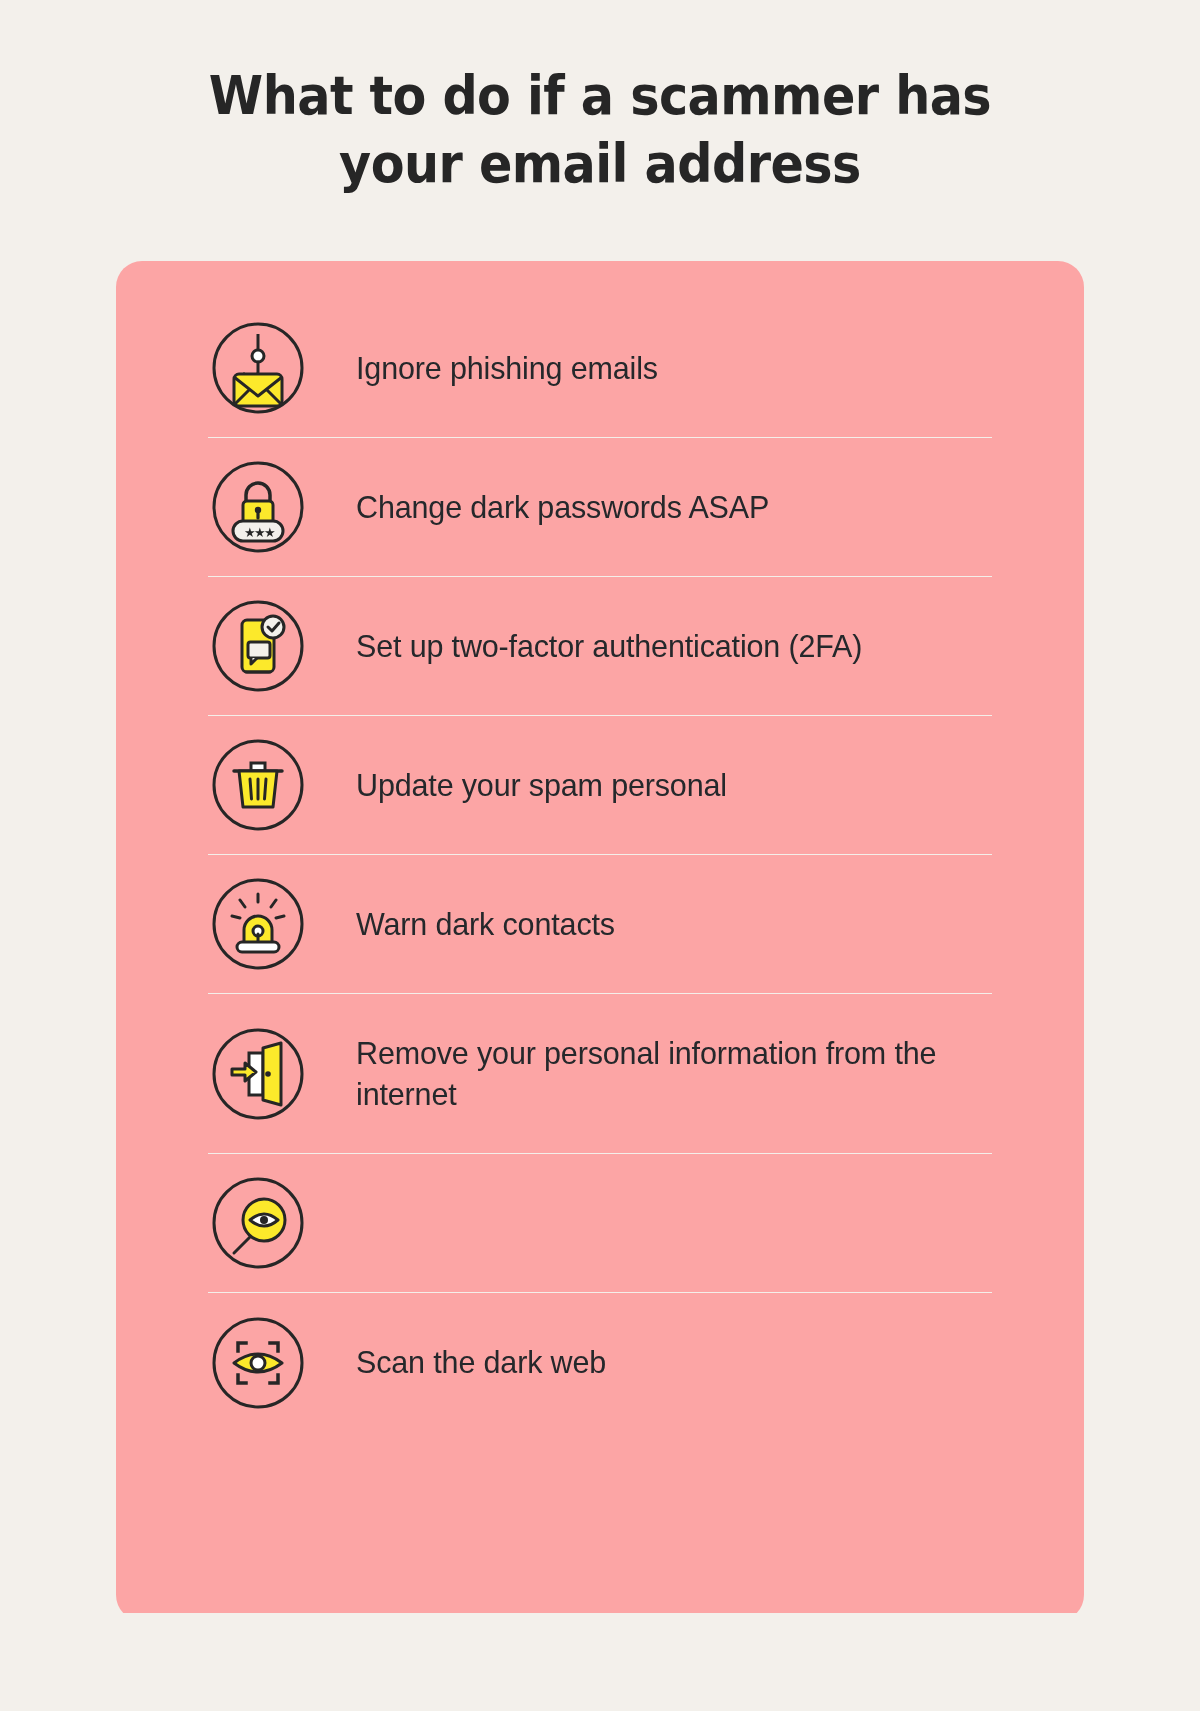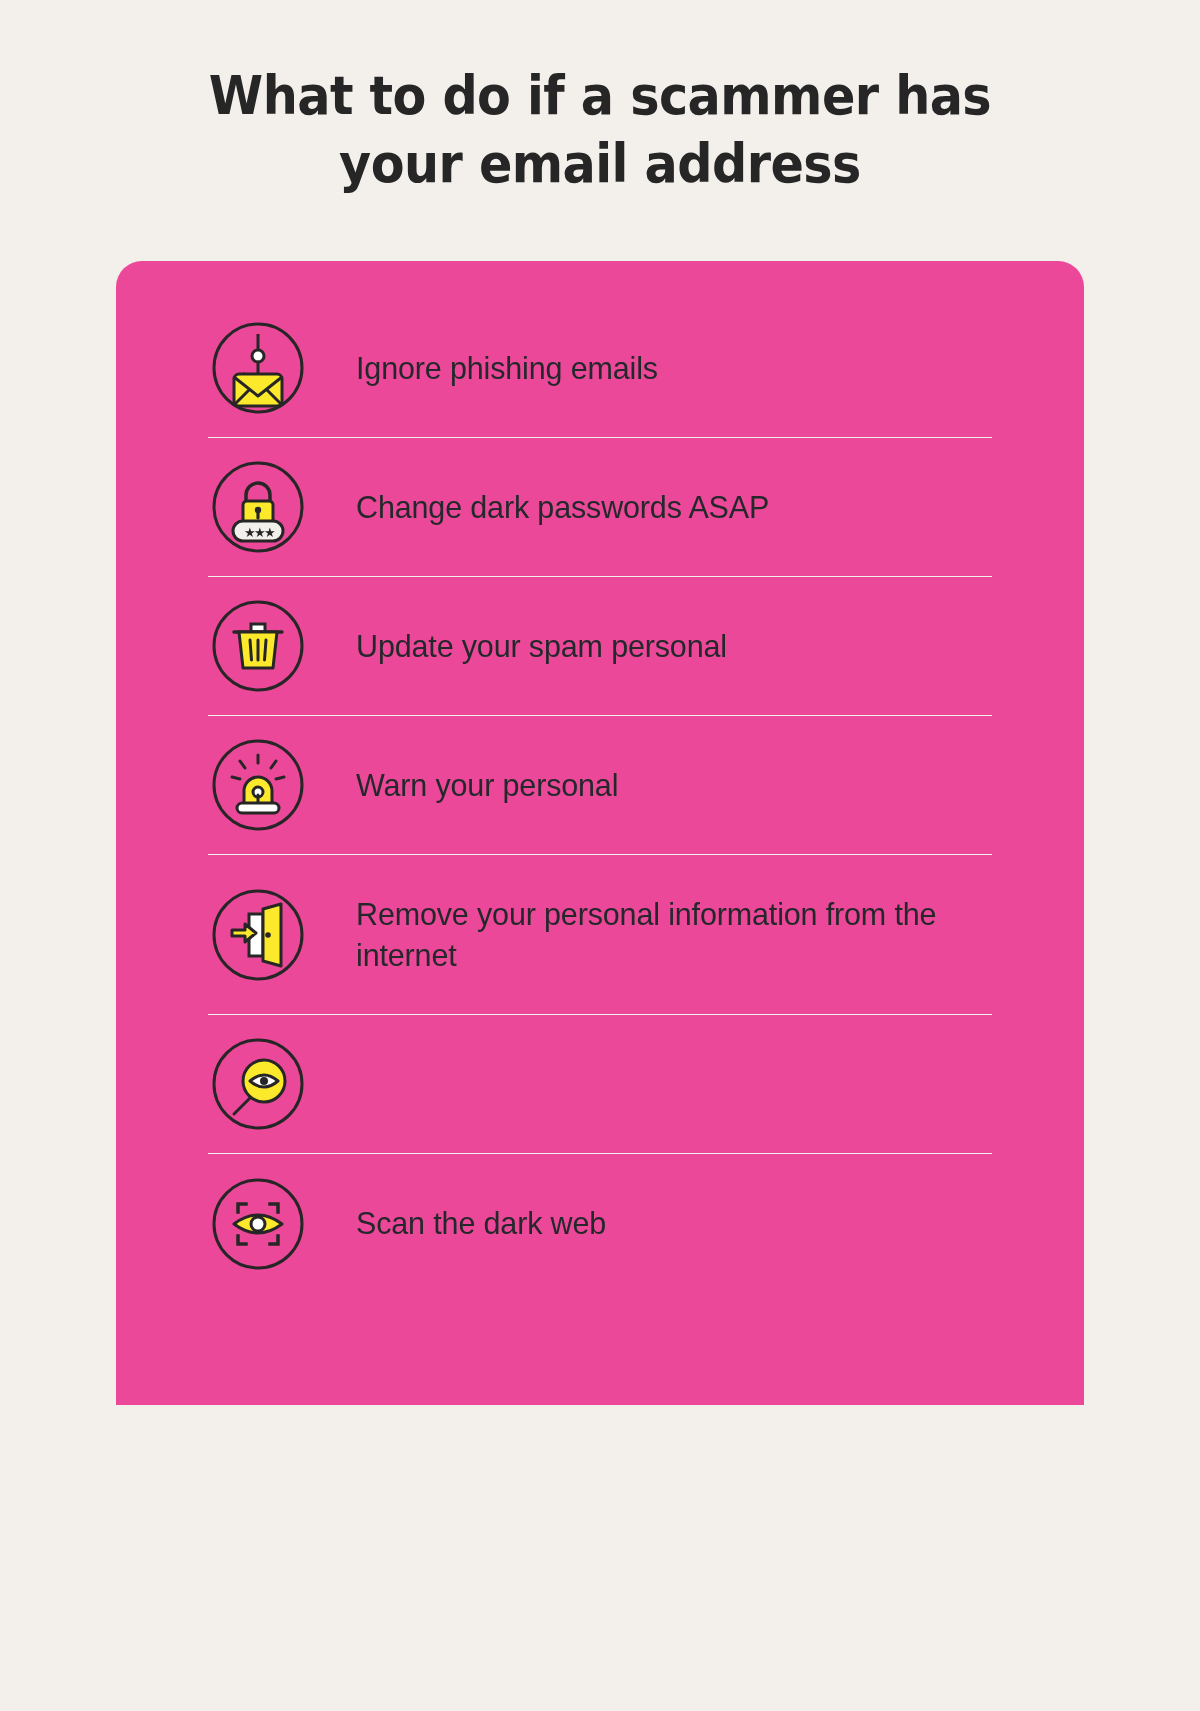--- a/index.html
+++ b/index.html
@@ -12,21 +12,21 @@
   body {
     background: #F3F0EB;
     font-family: "Liberation Sans", sans-serif;
     color: #212121;
     -webkit-font-smoothing: antialiased;
   }
 
   .page {
     position: relative;
     width: 1200px;
-    height: 1405px;
+    height: 1613px;
     background: #F3F0EB;
     overflow: hidden;
   }
 
   
   .title {
     width: 860px;
     margin: 0 auto;
     padding-top: 62px;
     text-align: center;
@@ -40,21 +40,21 @@
     transform-origin: center top;
   }
 
   
   .card {
     position: absolute;
     left: 116px;
     top: 261px;
     width: 968px;
     height: 1360px;
-    background: #ec4899;
+    background: #fca5a5;
     border-radius: 26px;
   }
 
   .list {
     position: absolute;
     left: 0;
     top: 0;
     width: 100%;
     padding: 38px 92px 38px 92px;
   }
@@ -132,20 +132,34 @@
             <g fill="#262626">
               <text x="34" y="78" font-size="13" font-family="DejaVu Sans, sans-serif">★</text>
               <text x="44" y="78" font-size="13" font-family="DejaVu Sans, sans-serif">★</text>
               <text x="54" y="78" font-size="13" font-family="DejaVu Sans, sans-serif">★</text>
             </g>
           </svg>
         </div>
         <div class="row-label">Change dark passwords ASAP</div>
       </div>
 
+      <div class="row">
+        <div class="row-icon">
+          <svg width="96" height="96" viewBox="0 0 96 96">
+            <circle cx="48" cy="48" r="44" fill="none" stroke="#262626" stroke-width="3"></circle>
+            <rect x="32" y="22" width="32" height="52" rx="5" fill="#FCE92B" stroke="#262626" stroke-width="3"></rect>
+            <path d="M36 74 h24" stroke="#262626" stroke-width="3" stroke-linecap="round"></path>
+            <rect x="38" y="44" width="22" height="16" rx="2.5" fill="#F3F0EB" stroke="#262626" stroke-width="3"></rect>
+            <path d="M41 60 l0 6 l6 -6" fill="#F3F0EB" stroke="#262626" stroke-width="3" stroke-linejoin="round"></path>
+            <circle cx="63" cy="29" r="11" fill="#F3F0EB" stroke="#262626" stroke-width="3"></circle>
+            <path d="M58 29 l4 4 l7 -8" fill="none" stroke="#262626" stroke-width="3" stroke-linecap="round" stroke-linejoin="round"></path>
+          </svg>
+        </div>
+        <div class="row-label">Set up two-factor authentication (2FA)</div>
+      </div>
 
       <div class="row">
         <div class="row-icon">
           <svg width="96" height="96" viewBox="0 0 96 96">
             <circle cx="48" cy="48" r="44" fill="none" stroke="#262626" stroke-width="3"></circle>
             <rect x="41" y="26" width="14" height="8" fill="#fff" stroke="#262626" stroke-width="3"></rect>
             <path d="M24 34 h48" stroke="#262626" stroke-width="3.5" stroke-linecap="round"></path>
             <path d="M29 34 l4 36 h30 l4 -36 z" fill="#FCE92B" stroke="#262626" stroke-width="3" stroke-linejoin="round"></path>
             <path d="M40 42 l1.5 20 M48 42 l0 20 M56 42 l-1.5 20" stroke="#262626" stroke-width="3" stroke-linecap="round"></path>
           </svg>
@@ -157,21 +171,21 @@
         <div class="row-icon">
           <svg width="96" height="96" viewBox="0 0 96 96">
             <circle cx="48" cy="48" r="44" fill="none" stroke="#262626" stroke-width="3"></circle>
             <path d="M48 18 v8 M30 24 l5 7 M66 24 l-5 7 M22 40 l8 2 M74 40 l-8 2" stroke="#262626" stroke-width="3" stroke-linecap="round" fill="none"></path>
             <path d="M34 68 v-14 a14 14 0 0 1 28 0 v14 z" fill="#FCE92B" stroke="#262626" stroke-width="3" stroke-linejoin="round"></path>
             <circle cx="48" cy="55" r="5" fill="#fff" stroke="#262626" stroke-width="3"></circle>
             <path d="M48 58 v8" stroke="#262626" stroke-width="3" stroke-linecap="round"></path>
             <rect x="27" y="66" width="42" height="10" rx="5" fill="#fff" stroke="#262626" stroke-width="3"></rect>
           </svg>
         </div>
-        <div class="row-label">Warn your personal</div>
+        <div class="row-label">Warn dark contacts</div>
       </div>
 
       <div class="row tall">
         <div class="row-icon">
           <svg width="96" height="96" viewBox="0 0 96 96">
             <circle cx="48" cy="48" r="44" fill="none" stroke="#262626" stroke-width="3"></circle>
             <rect x="39" y="27" width="14" height="42" fill="#fff" stroke="#262626" stroke-width="3"></rect>
             <path d="M53 22 l18 -5 v62 l-18 -5 z" fill="#FCE92B" stroke="#262626" stroke-width="3" stroke-linejoin="round"></path>
             <circle cx="58" cy="48" r="2.8" fill="#262626"></circle>
             <path d="M22 43 h13 v-6 l11 9 l-11 9 v-6 h-13 z" fill="#FCE92B" stroke="#262626" stroke-width="3" stroke-linejoin="round"></path>

